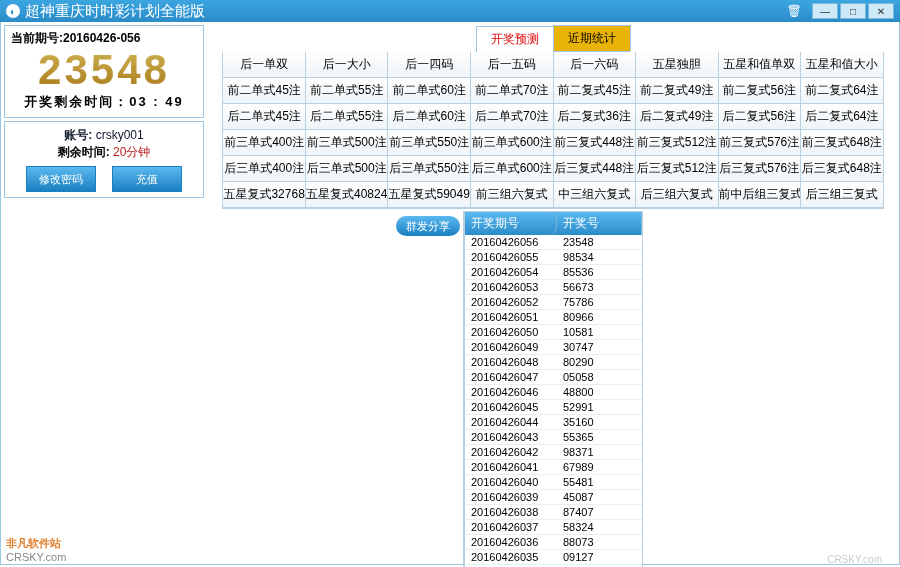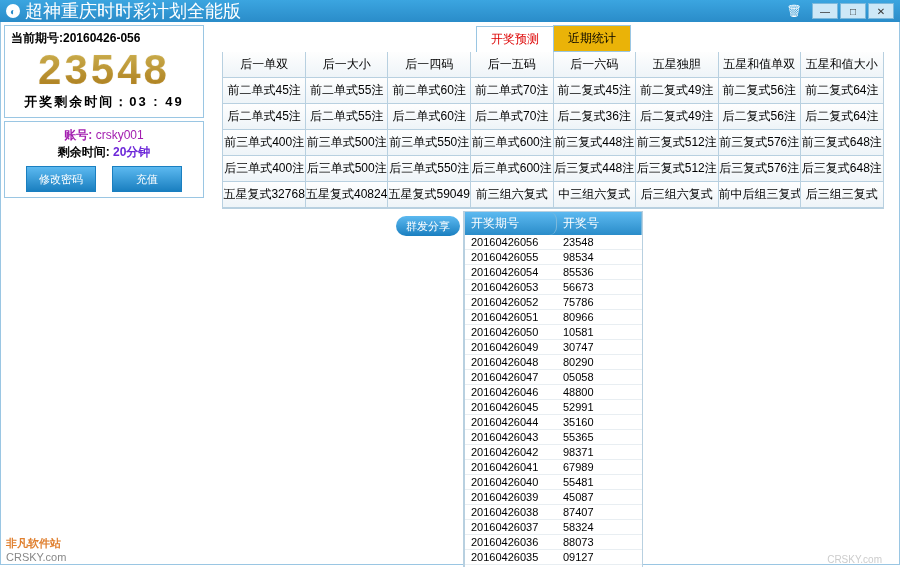--- a/index.html
+++ b/index.html
@@ -1,31 +1,31 @@
 <!DOCTYPE html>
 <html><head>
 <meta charset="utf-8">
 <style>
 * { margin:0; padding:0; box-sizing:border-box; }
 body { width:900px; height:567px; font-family:"SimSun","Microsoft YaHei",sans-serif; font-size:12px; background:#fff; position:relative; overflow:hidden; }
 .titlebar { height:22px; background:linear-gradient(#3ba5e0,#2a8cc9); display:flex; align-items:center; padding:0 6px; color:#fff; }
 .titlebar .icon { width:14px; height:14px; background:#fff; border-radius:50%; margin-right:5px; display:inline-flex; align-items:center; justify-content:center; color:#2a8cc9; font-size:10px; }
-.titlebar .title { flex:1; font-size:18px; }
+.titlebar .title { flex:1; font-size:15px; }
 .titlebar .winctl { width:26px; height:16px; margin-left:2px; background:#cde8f7; border:1px solid #7cb9dc; display:flex; align-items:center; justify-content:center; font-size:10px; color:#333; }
 .titlebar .trash { width:16px; height:16px; margin-right:8px; display:flex; align-items:center; justify-content:center; }
 .main { display:flex; height:543px; border:1px solid #9ac6e3; border-top:none; }
 .left { width:206px; padding:3px; }
 .right { flex:1; padding:3px; display:flex; flex-direction:column;align-items:center; }
 .panel-period { border:1px solid #9ac6e3; background:#fff; padding:4px 6px 6px; }
 .panel-period .hdr { font-size:12px; font-weight:bold; }
 .bignum { font-size:42px; font-weight:bold; letter-spacing:3px; background:linear-gradient(#f0d060,#c89020); -webkit-background-clip:text; -webkit-text-fill-color:transparent; text-shadow:0 0 1px rgba(0,0,0,0.15); font-family:"Arial Black",sans-serif; line-height:1; text-align:center; margin:2px 0; }
 .countdown { text-align:center; font-weight:bold; font-size:13px; letter-spacing:2px; }
 .panel-acct { border:1px solid #9ac6e3; margin-top:3px; padding:5px; text-align:center; background:#fff; }
-.acct-line1 span { color:#a21caf; }
-.acct-line2 span { color:#6d28d9;font-weight:bold; }
+.acct-line1 span { color:#0f172a; }
+.acct-line2 span { color:#b91c1c; }
 .btnrow { display:flex; justify-content:center; gap:16px; margin-top:5px; }
 .pillbtn { width:70px; height:26px; border-radius:0; background:linear-gradient(#5cb9f0,#1a7fc0); color:#fff; font-size:11px; display:flex; align-items:center; justify-content:center; cursor:pointer; border:1px solid #1a7fc0; }
 .panel-green { border:1px solid #2a9a2a; margin-top:4px; height:355px; background:#fff; }
 .kefu { height:44px; background:linear-gradient(#3e9de0,#1a6fb0); display:flex; align-items:center; color:#fff; font-size:13px; font-weight:bold; position:relative; overflow:hidden; padding-left:6px; gap:12px; }
 .kefu .avatar { width:36px; height:36px; background:#fff; border-radius:3px; display:flex; align-items:center; justify-content:center; }
 .kefu .avatar svg { width:30px; height:30px; }
 .safe-title { color:#d00; text-align:center; font-weight:bold; font-size:15px; padding:4px 0; border-bottom:1px solid #ccc; }
 .watermark { position:absolute; bottom:4px; left:6px; color:#888; font-size:11px; }
 .watermark b { color:#e08030; }
 .tabs { display:flex; border-bottom:1px solid #9ac6e3; }

